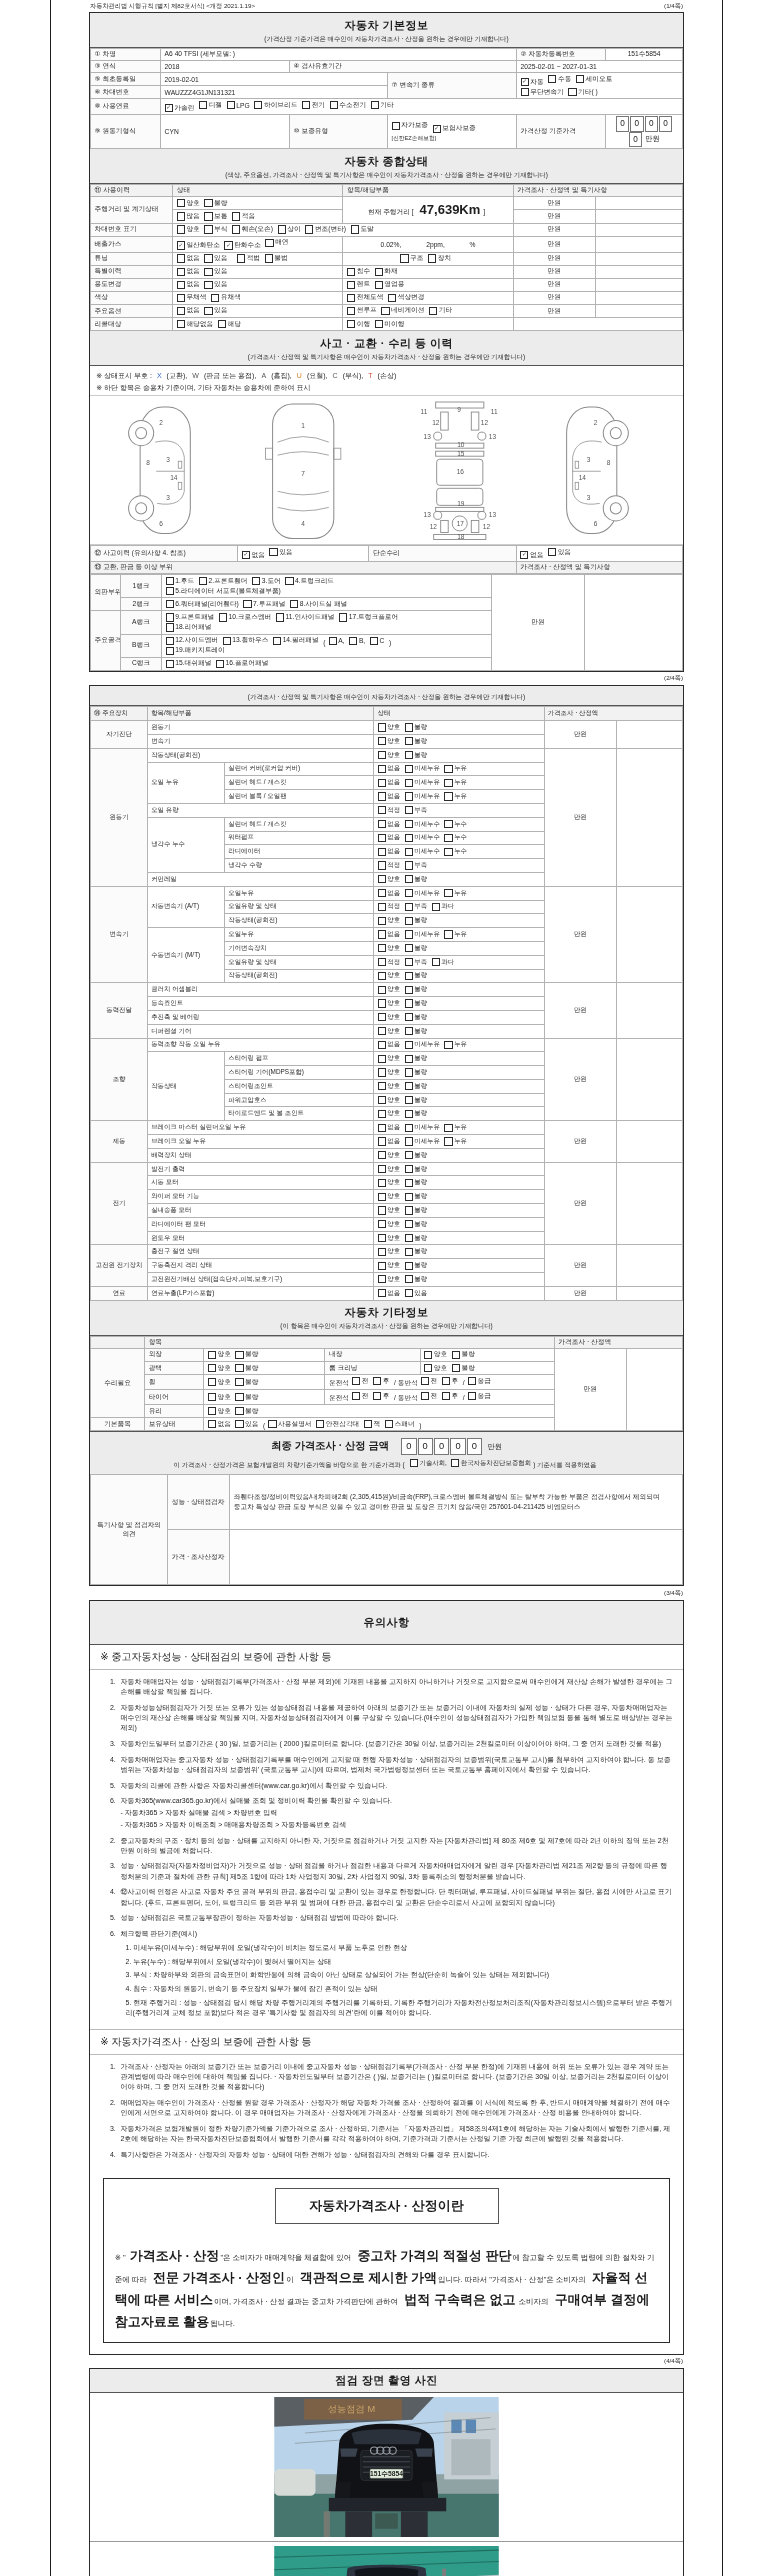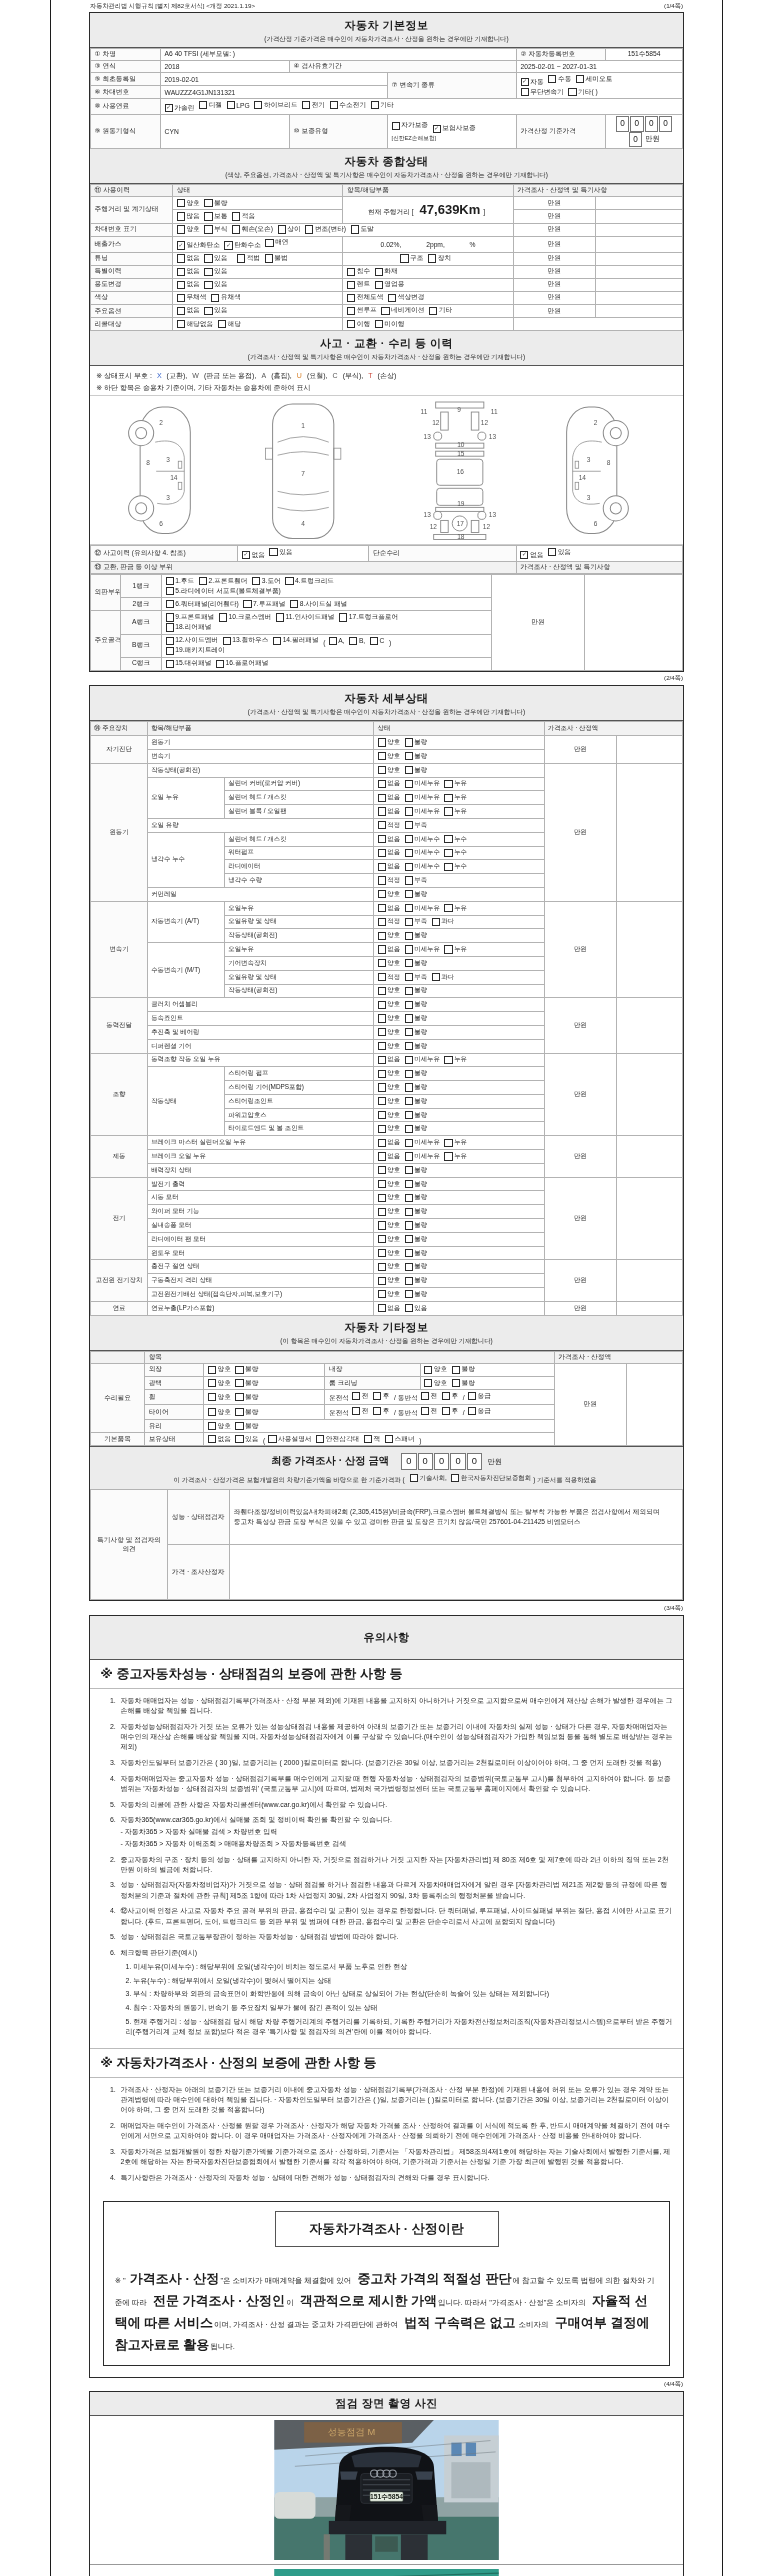--- a/index.html
+++ b/index.html
@@ -49,21 +49,21 @@
   .final{background:#ececec;border-top:1px solid #555;text-align:center;padding:5.2px 0 4.1px;}
   .final-label{font-size:10.3px;font-weight:bold;margin-right:9.3px;margin-top:20px;}
   .final .digit{width:13.4px;height:15.5px;line-height:15.5px;font-size:9.3px;}
   .final-note{font-size:6.4px;margin-top:3.6px;}
   .final-note .cb{margin:0 2.1px;}
   
   table.remarks td{height:52px;font-size:6.7px;vertical-align:middle;}
   .rm-text{line-height:1.6;}
   
   .nt-hd{background:#ececec;border-bottom:1px solid #555;text-align:center;padding:14px 0;}
-  .nt-sec{border-bottom:0.5px solid #bbb;padding:5.2px 10.3px;font-size:13px;font-weight:bold;}
+  .nt-sec{border-bottom:0.5px solid #bbb;padding:5.2px 10.3px;font-size:10px;}
   .nt-list{padding:1px 10.3px 5.2px;}
   .nt-item{display:flex;margin:5.7px 0;font-size:7px;line-height:1.45;}
   .nt-n{flex:0 0 15.5px;text-align:right;padding-right:4.6px;}
   .nt-body{flex:1;}
   .nt-sub{margin-top:1.5px;}
   .nt-sub2{margin:3.6px 0 0 5.2px;}
   .pricebox{border:0.5px solid #2b2b2b;margin:7.2px 13.4px 10.3px;padding:8.2px 10.3px 9.3px;}
   .pb-title{border:0.5px solid #555;width:222px;margin:0 auto 21px;text-align:center;font-size:13px;font-weight:bold;padding:8px 0;}
   .pb-text{font-size:7.5px;line-height:1.7;}
   
@@ -617,21 +617,20 @@
               </span></td>
           </tr>
         </tbody>
     </table>
   </div>
 
   <div class="pgmark">(2/4쪽)</div>
 
   <div class="block">
     <div class="sec-t">
-      <div class="sec-title">자동차 세부상태</div>
       <div class="sec-note">(가격조사 · 산정액 및 특기사항은 매수인이 자동차가격조사 · 산정을 원하는 경우에만 기재합니다)</div>
     </div>
     <table class="frm det">
       <colgroup>
           <col style="width:57px">
           <col style="width:77px">
           <col style="width:149px">
           <col style="width:170px">
           <col style="width:72px">
           <col style="width:66px">

